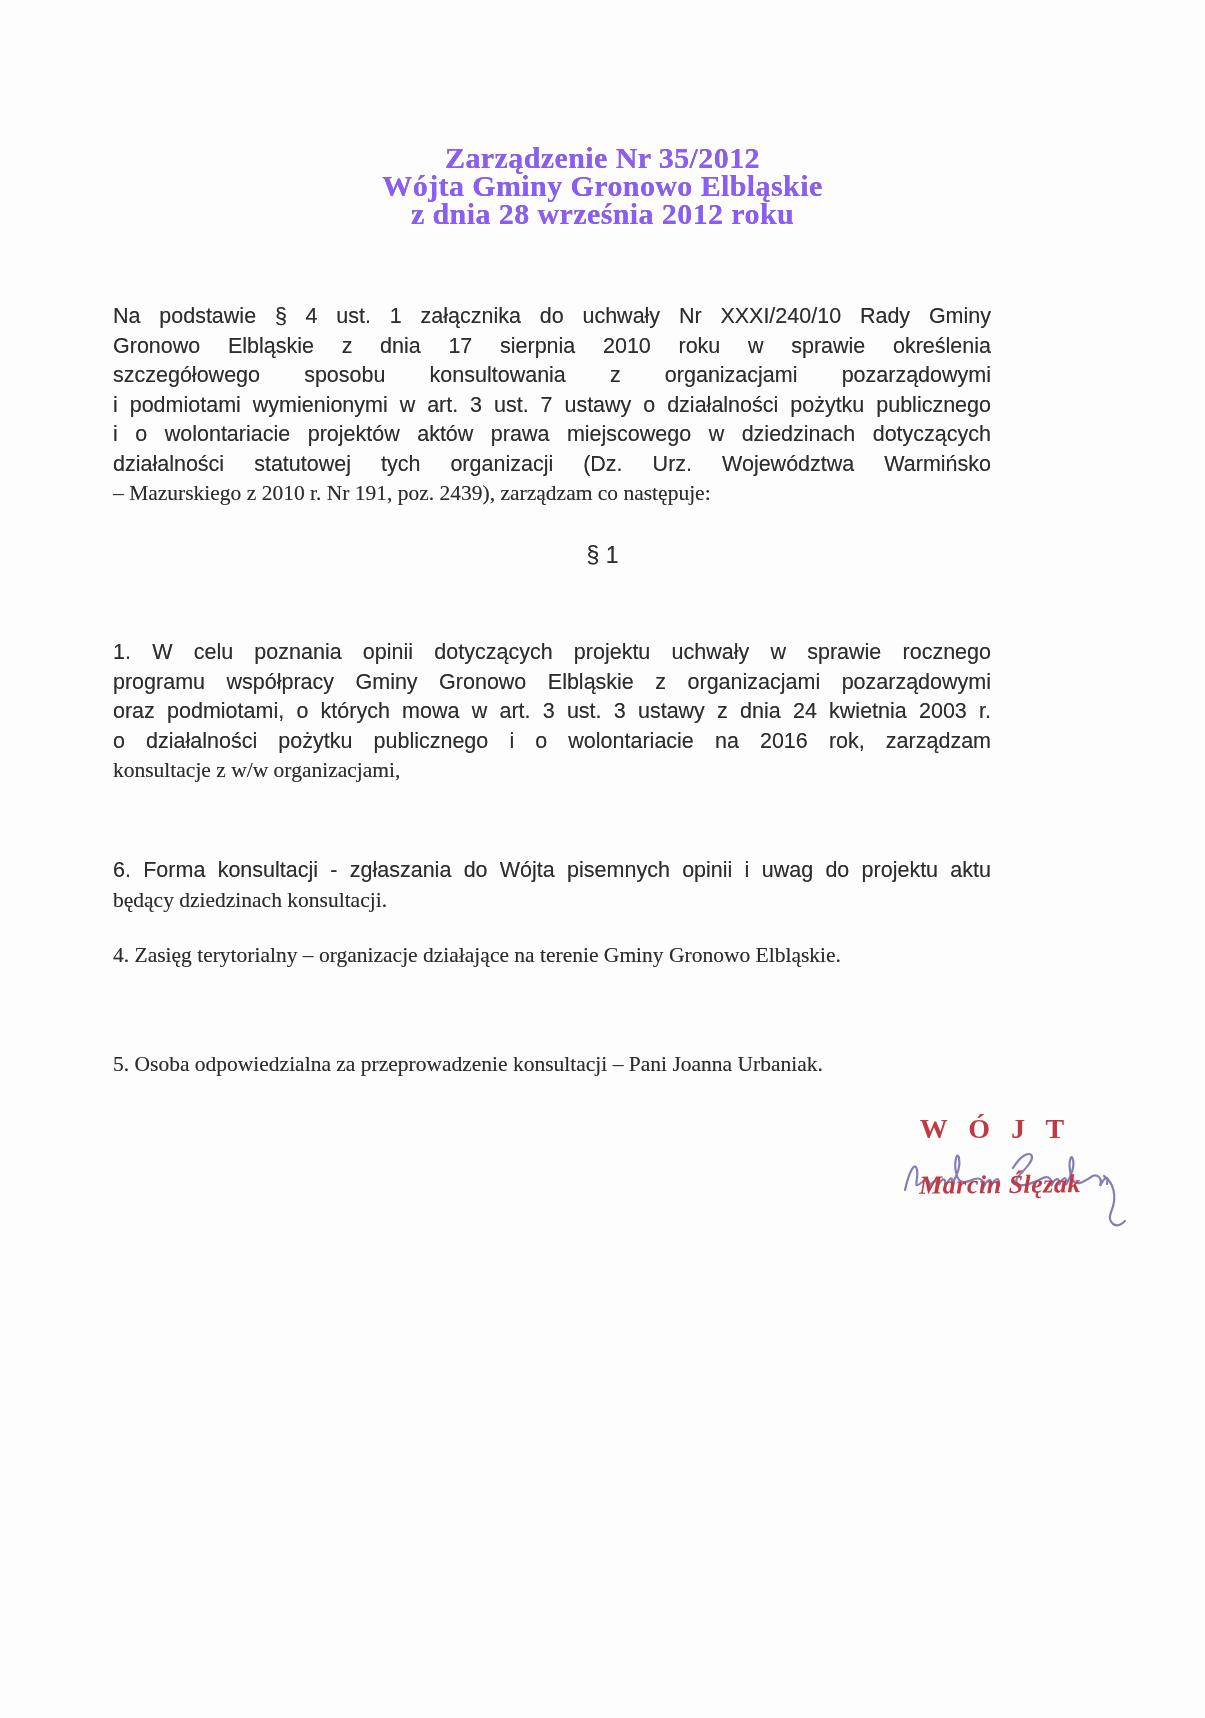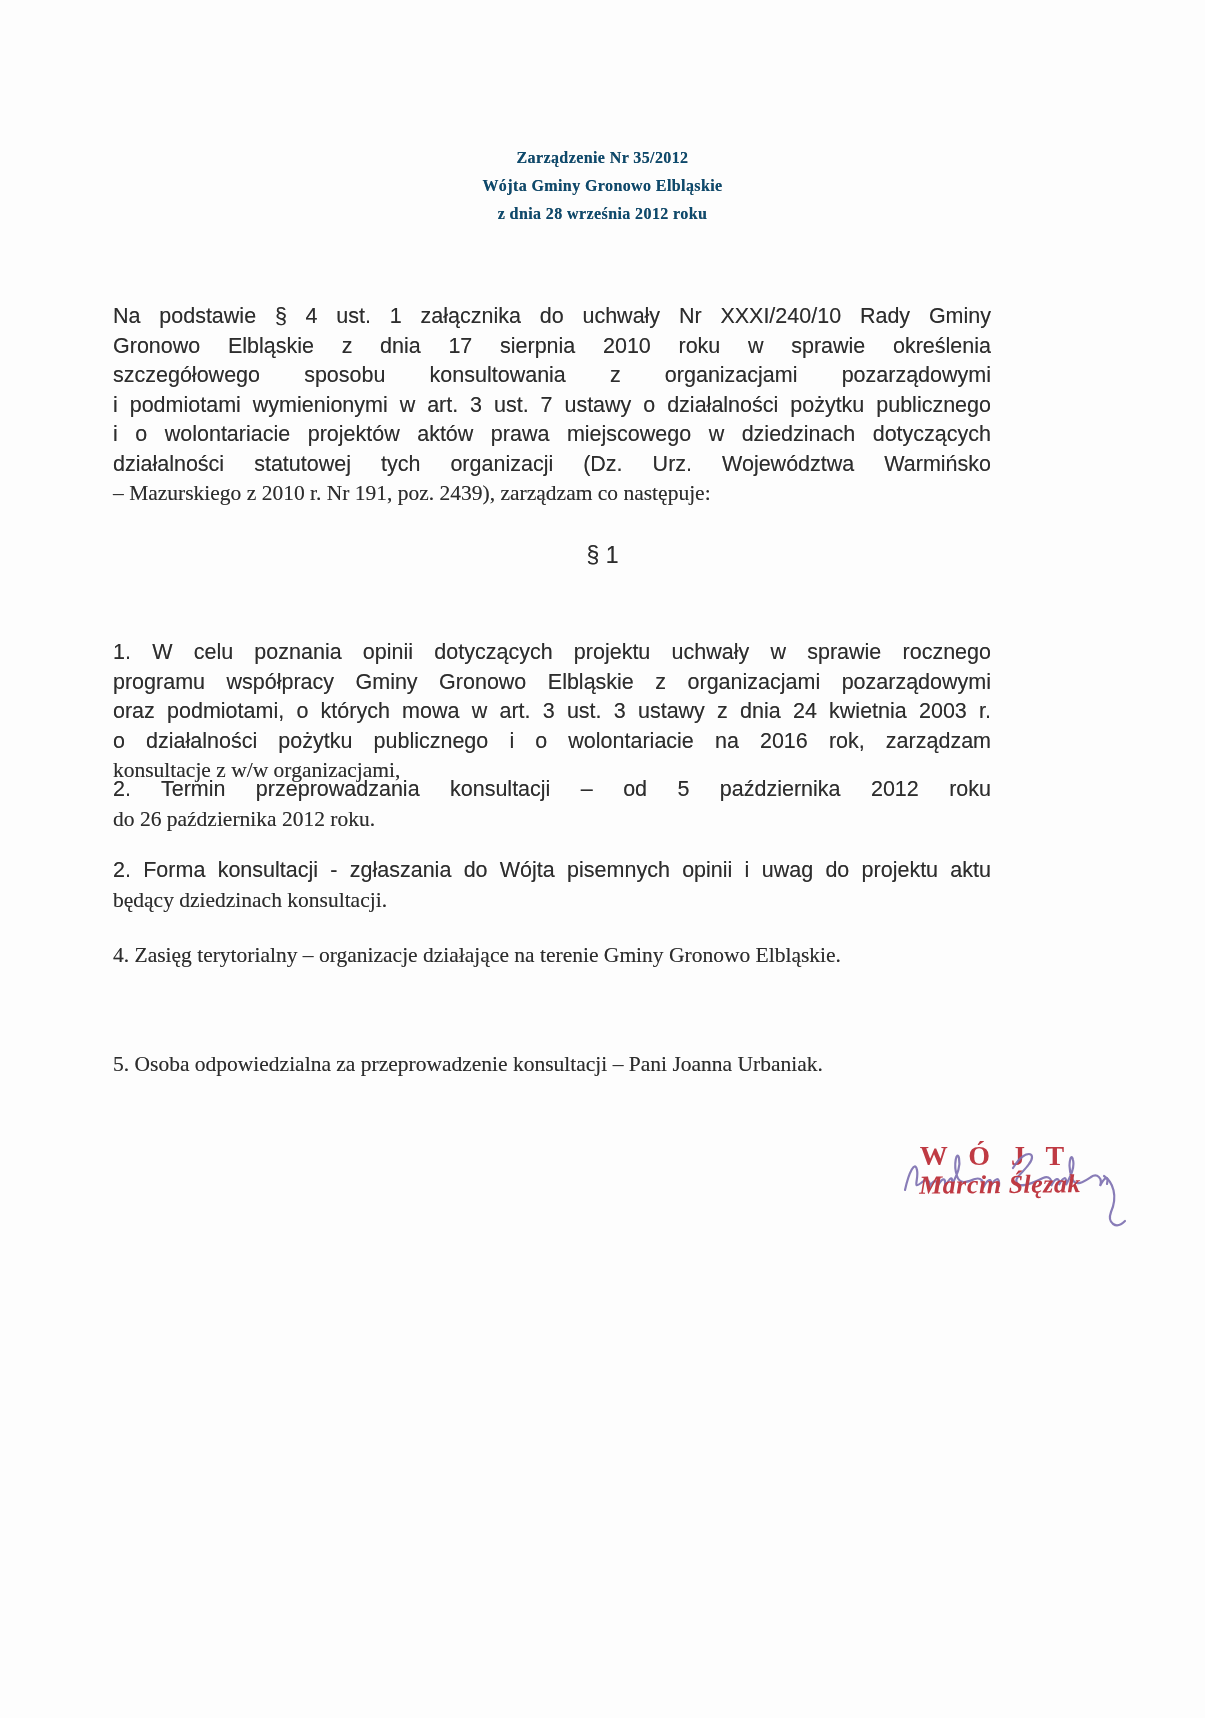--- a/index.html
+++ b/index.html
@@ -10,22 +10,22 @@
     overflow:hidden;
     font-family:"Liberation Sans", sans-serif;
     color:#2d2d2d;
   }
   
   .doc-header {
     position:absolute; top:144px; left:0; width:1205px;
     text-align:center;
     font-family:"Liberation Serif", serif;
     font-weight:bold;
-    font-size:16px; line-height:28px;
-    color:#0c4a6e;
+    font-size:30px; line-height:28px;
+    color:#8b5cf6;
     letter-spacing:0.4px;
     text-shadow:0 0 0.5px rgba(20,20,20,0.55);
   }
   
   .para {
     position:absolute; left:113px; width:878px;
     font-size:21.5px;
     color:#2d2d2d;
     text-shadow:0 0 0.4px rgba(30,30,30,0.45);
   }
@@ -97,40 +97,36 @@
   <div class="section-mark">§ 1</div>
 
   <section class="para p-item1">
     <div class="ln">1. W celu poznania opinii dotyczących projektu uchwały w sprawie rocznego</div>
     <div class="ln">programu współpracy Gminy Gronowo Elbląskie z organizacjami pozarządowymi</div>
     <div class="ln">oraz podmiotami, o których mowa w art. 3 ust. 3 ustawy z dnia 24 kwietnia 2003 r.</div>
     <div class="ln">o działalności pożytku publicznego i o wolontariacie na 2016 rok, zarządzam</div>
     <div class="ln last">konsultacje z w/w organizacjami,</div>
   </section>
 
-  <section class="para p-item2">
-    <div class="ln">2. Termin przeprowadzania konsultacji – od 5 października 2012 roku</div>
-    <div class="ln last">do 26 października 2012 roku.</div>
-  </section>
 
   <section class="para p-item3">
-    <div class="ln">2. Forma konsultacji - zgłaszania do Wójta pisemnych opinii i uwag do projektu aktu</div>
+    <div class="ln">6. Forma konsultacji - zgłaszania do Wójta pisemnych opinii i uwag do projektu aktu</div>
     <div class="ln last">będący dziedzinach konsultacji.</div>
   </section>
 
   <section class="para p-item4">
     <div class="ln last">4. Zasięg terytorialny – organizacje działające na terenie Gminy Gronowo Elbląskie.</div>
   </section>
 
   <section class="para p-item5">
     <div class="ln last">5. Osoba odpowiedzialna za przeprowadzenie konsultacji – Pani Joanna Urbaniak.</div>
   </section>
 
   <div>
-    <div class="sig-title" style="color: rgb(191, 58, 67); margin-top: 27px;">W Ó J T</div>
+    <div class="sig-title" style="color: rgb(191, 58, 67);">W Ó J T</div>
 
     <svg class="sig-ink" viewBox="0 0 235 100" xmlns="http://www.w3.org/2000/svg">
       <g fill="none" stroke="#7c6fb0" stroke-width="2.2" stroke-linecap="round" opacity="0.9">
         <path d="M10,52 C14,34 20,22 22,32 C24,41 17,52 26,45 C33,39 36,44 34,50 C38,42 43,40 42,49 C47,40 51,38 50,48 C55,40 58,36 57,47 C61,38 66,30 64,20 C62,12 58,26 62,38 C65,48 74,43 80,41 C86,39 90,44 88,50 C92,42 97,38 96,48 C100,40 105,38 104,48"></path>
         <path d="M118,30 C130,10 143,14 134,26 C128,35 117,41 123,46 C128,50 140,44 148,40 C154,37 158,42 156,48 C160,40 165,38 164,47 C168,39 172,37 171,47 C175,39 180,30 178,22 C176,13 172,28 177,40 C180,50 190,43 196,39 C202,35 208,40 205,48 C209,40 214,36 212,46"></path>
         <path d="M209,38 C218,44 223,58 216,74 C212,85 221,92 230,83"></path>
       </g>
     </svg>
 
     <div class="sig-name" style="color: rgb(191, 58, 67);">Marcin Ślęzak</div>

